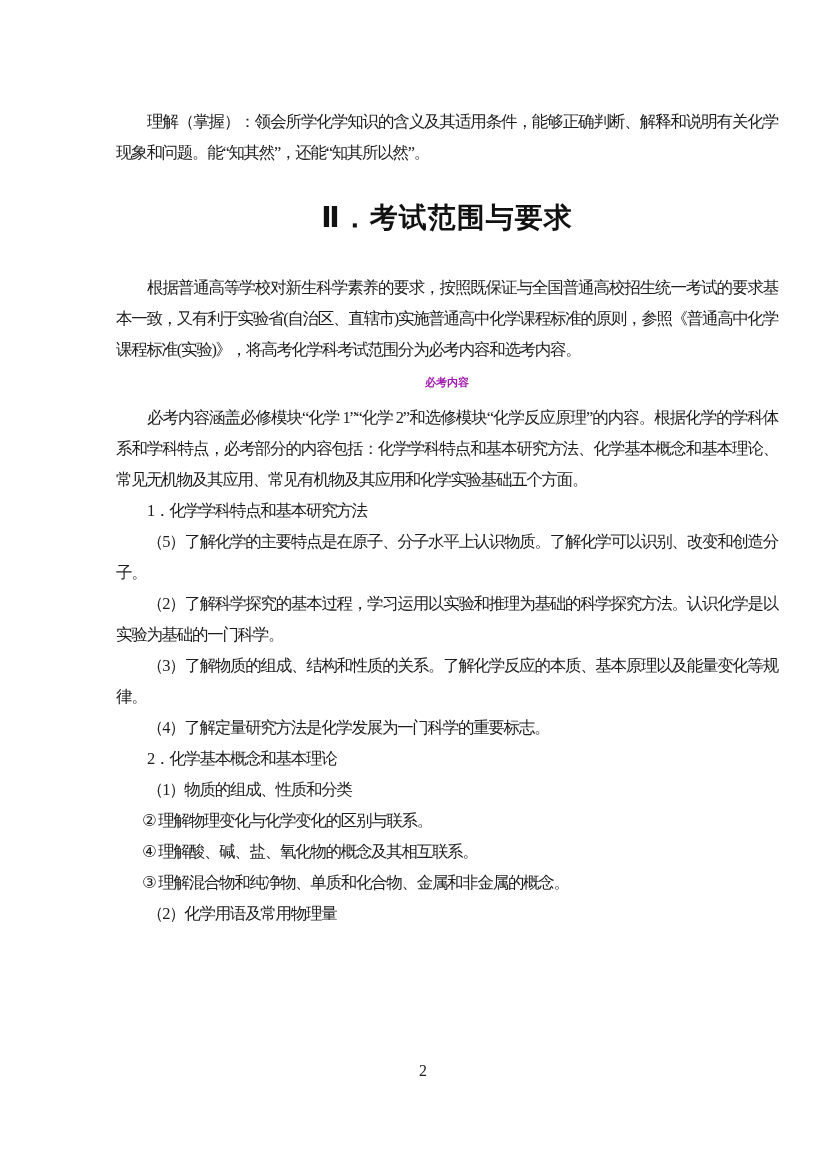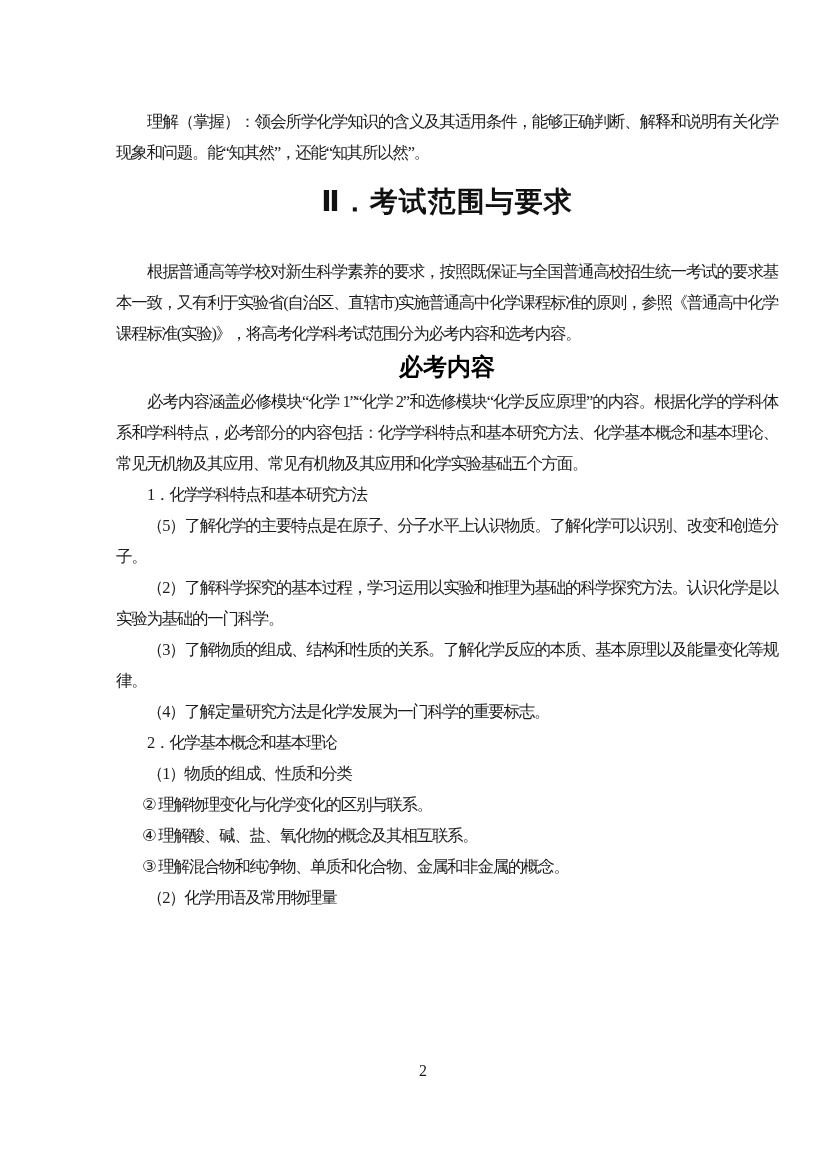--- a/index.html
+++ b/index.html
@@ -18,37 +18,37 @@
     margin: 0;
     font-size: 16.5px;
     line-height: 31px;
     letter-spacing: -1.3px;
     text-align: justify;
     text-indent: 31px;
     word-break: break-all;
   }
   p.body.circled { text-indent: 26px; }
   .h-major {
-    margin: 14px 0 34px 0;
+    margin: 30px 0 34px 0;
     font-size: 28px;
     line-height: 40px;
     text-align: center;
     font-weight: bold;
     letter-spacing: 1px;
     font-family: "Liberation Sans", "DejaVu Sans", sans-serif;
     color: #111111;
   }
   .h-minor {
     margin: 2px 0 4px 0;
-    font-size: 24px;
+    font-size: 11px;
     line-height: 31px;
     text-align: center;
     font-weight: bold;
     font-family: "Liberation Sans", "DejaVu Sans", sans-serif;
-    color: #000000;
+    color: #a21caf;
   }
   .footer {
     position: absolute;
     top: 1056px;
     left: 116px;
     width: 614px;
     text-align: center;
     font-size: 16px;
     line-height: 30px;
     color: #1d1d1d;

